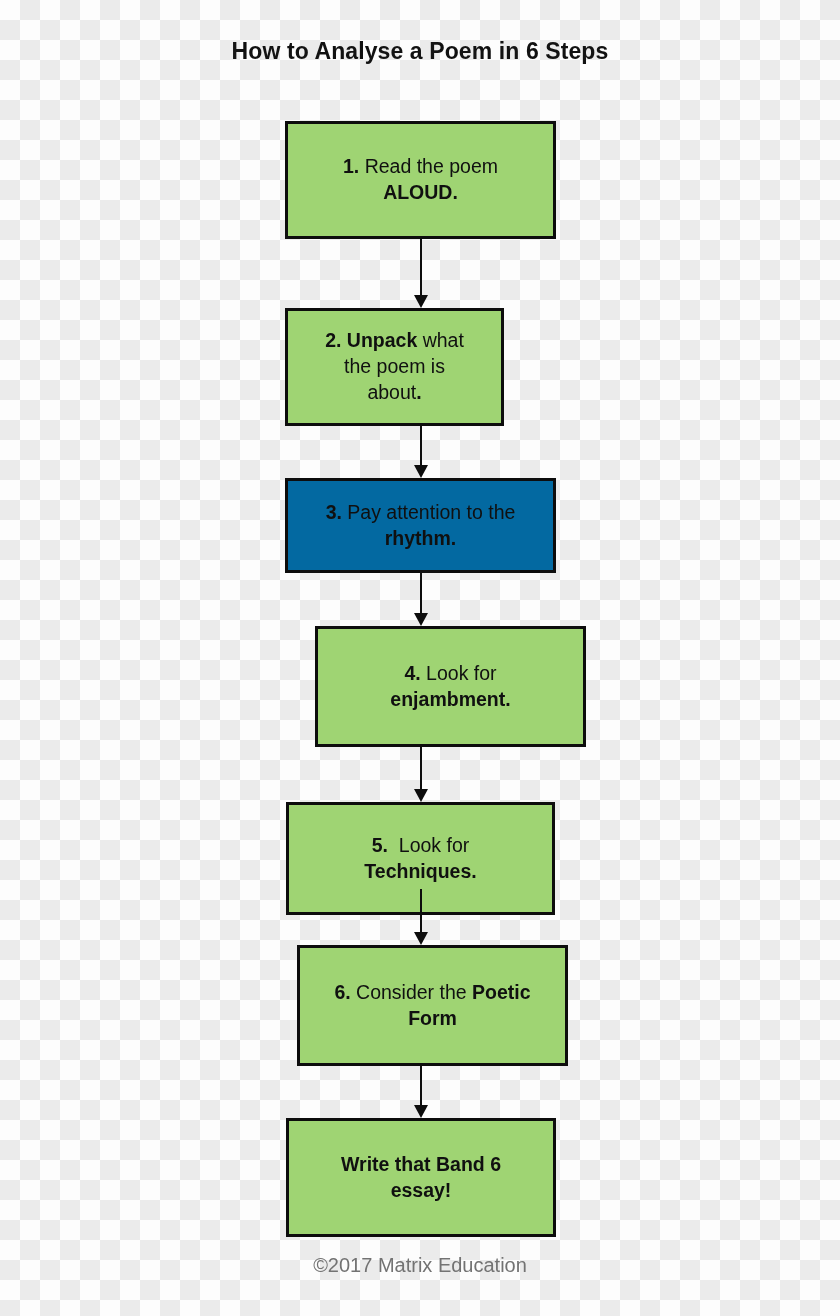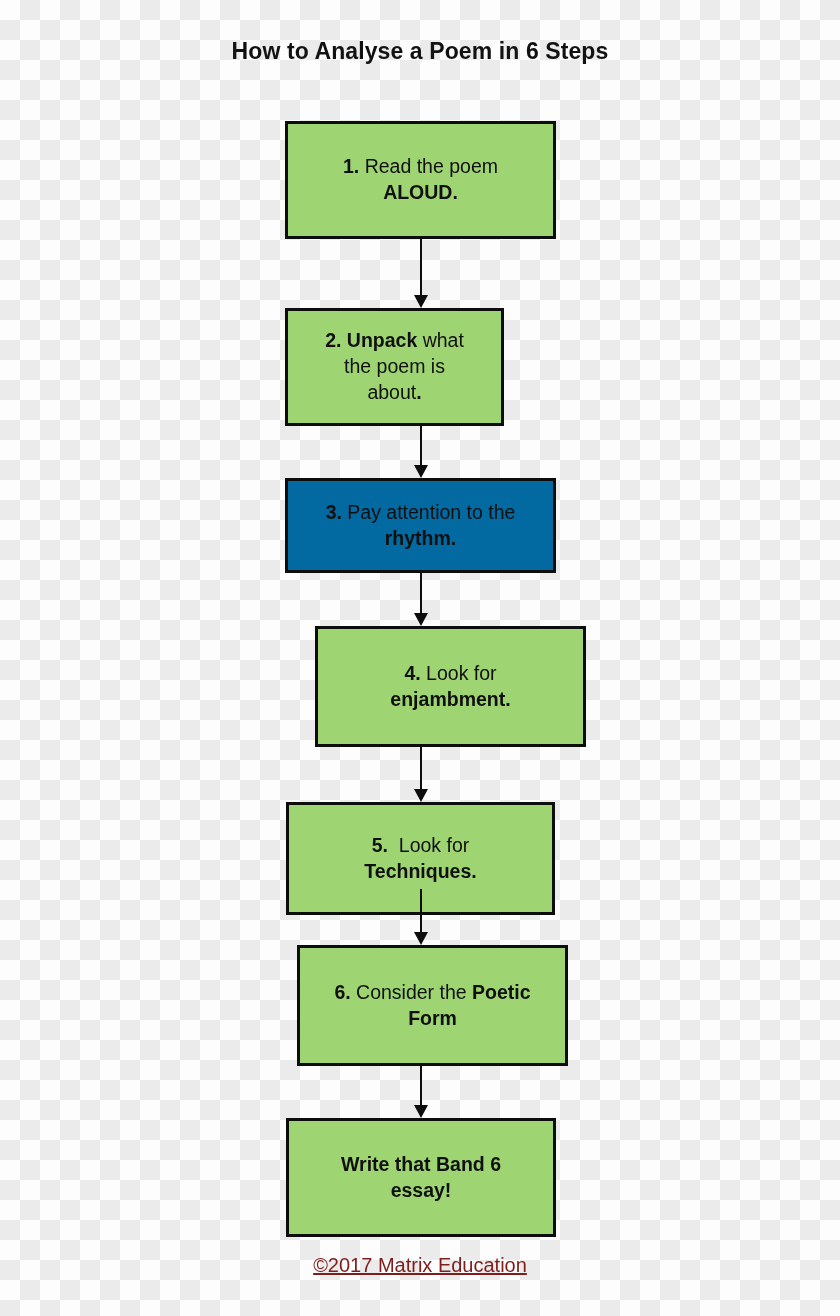--- a/index.html
+++ b/index.html
@@ -83,22 +83,21 @@
     border-top: 13px solid #0d0d0d;
   }
 
   .footer-credit {
     position: absolute;
     left: 0;
     top: 1254px;
     width: 840px;
     text-align: center;
     font-size: 20px;
-    color: #7f1d1d;
-    text-decoration: underline;
+    color: #737373;
   }
 </style>
 </head>
 <body>
 
 <div class="canvas">
 
   <div class="page-title">How to Analyse a Poem in 6 Steps</div>
 
   <div id="shapes">

